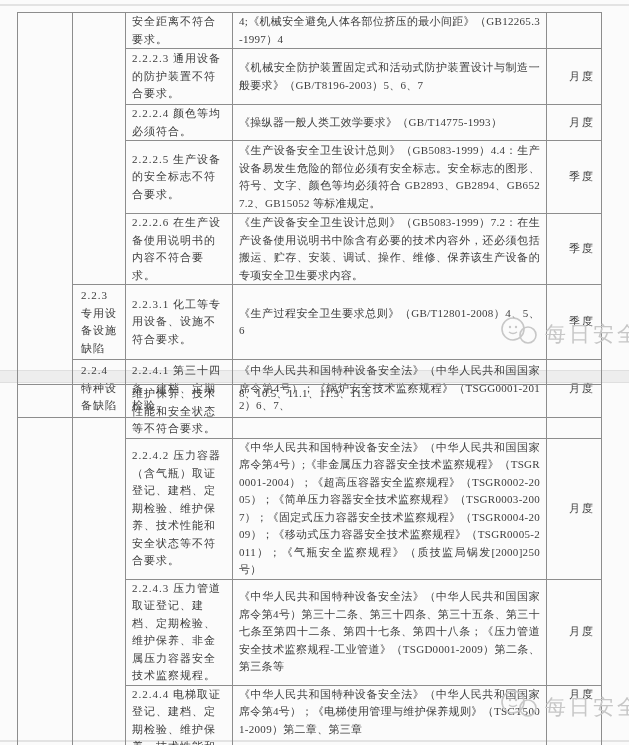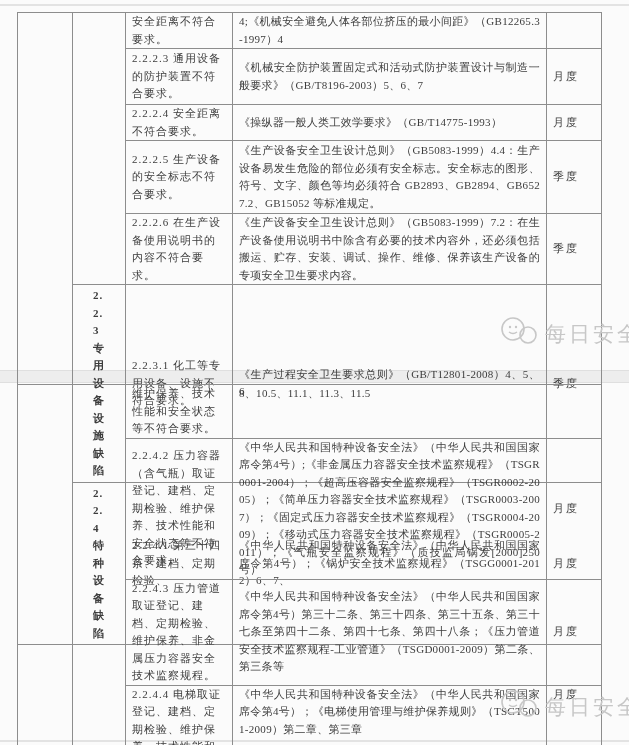--- a/index.html
+++ b/index.html
@@ -28,24 +28,24 @@
   #table2{top:384px;}
   td{
     border:1px solid #8d8d8d;
     font-size:11px;
     line-height:17.5px;
     padding:0 6px;
     vertical-align:middle;
     overflow:hidden;
     word-break:break-all;
   }
-  td.cat{letter-spacing:1px;padding:2px 20px;vertical-align:middle;font-weight:bold;}
+  td.cat{letter-spacing:1px;padding:2px 8px;vertical-align:middle;}
   td.item{letter-spacing:1px;}
   td.reg{letter-spacing:0.3px;text-align:justify;margin-top:44px;}
-  td.freq{text-align:left;letter-spacing:2px;}
+  td.freq{text-align:right;letter-spacing:2px;}
   td.top-align{vertical-align:top;}
   .watermark{
     position:absolute;
     display:flex;align-items:center;gap:5px;
     color:#c7c7c7;
     font-family:"Liberation Sans", sans-serif;
     font-size:21px;letter-spacing:3px;
     white-space:nowrap;
     z-index:5;
   }
@@ -77,21 +77,21 @@
         <td class="item">安全距离不符合要求。</td>
         <td class="reg">4;《机械安全避免人体各部位挤压的最小间距》（GB12265.3-1997）4</td>
         <td class="freq"></td>
       </tr>
       <tr style="height:56px">
         <td class="item">2.2.2.3 通用设备的防护装置不符合要求。</td>
         <td class="reg">《机械安全防护装置固定式和活动式防护装置设计与制造一般要求》（GB/T8196-2003）5、6、7</td>
         <td class="freq">月度</td>
       </tr>
       <tr style="height:35px">
-        <td class="item">2.2.2.4 安全距离不符合要求。</td>
+        <td class="item">2.2.2.4 颜色等均必须符合。</td>
         <td class="reg">《操纵器一般人类工效学要求》（GB/T14775-1993）</td>
         <td class="freq">月度</td>
       </tr>
       <tr style="height:73px">
         <td class="item">2.2.2.5 生产设备的安全标志不符合要求。</td>
         <td class="reg">《生产设备安全卫生设计总则》（GB5083-1999）4.4：生产设备易发生危险的部位必须有安全标志。安全标志的图形、符号、文字、颜色等均必须符合 GB2893、GB2894、GB6527.2、GB15052 等标准规定。</td>
         <td class="freq">季度</td>
       </tr>
       <tr style="height:70px">
         <td class="item">2.2.2.6 在生产设备使用说明书的内容不符合要求。</td>

